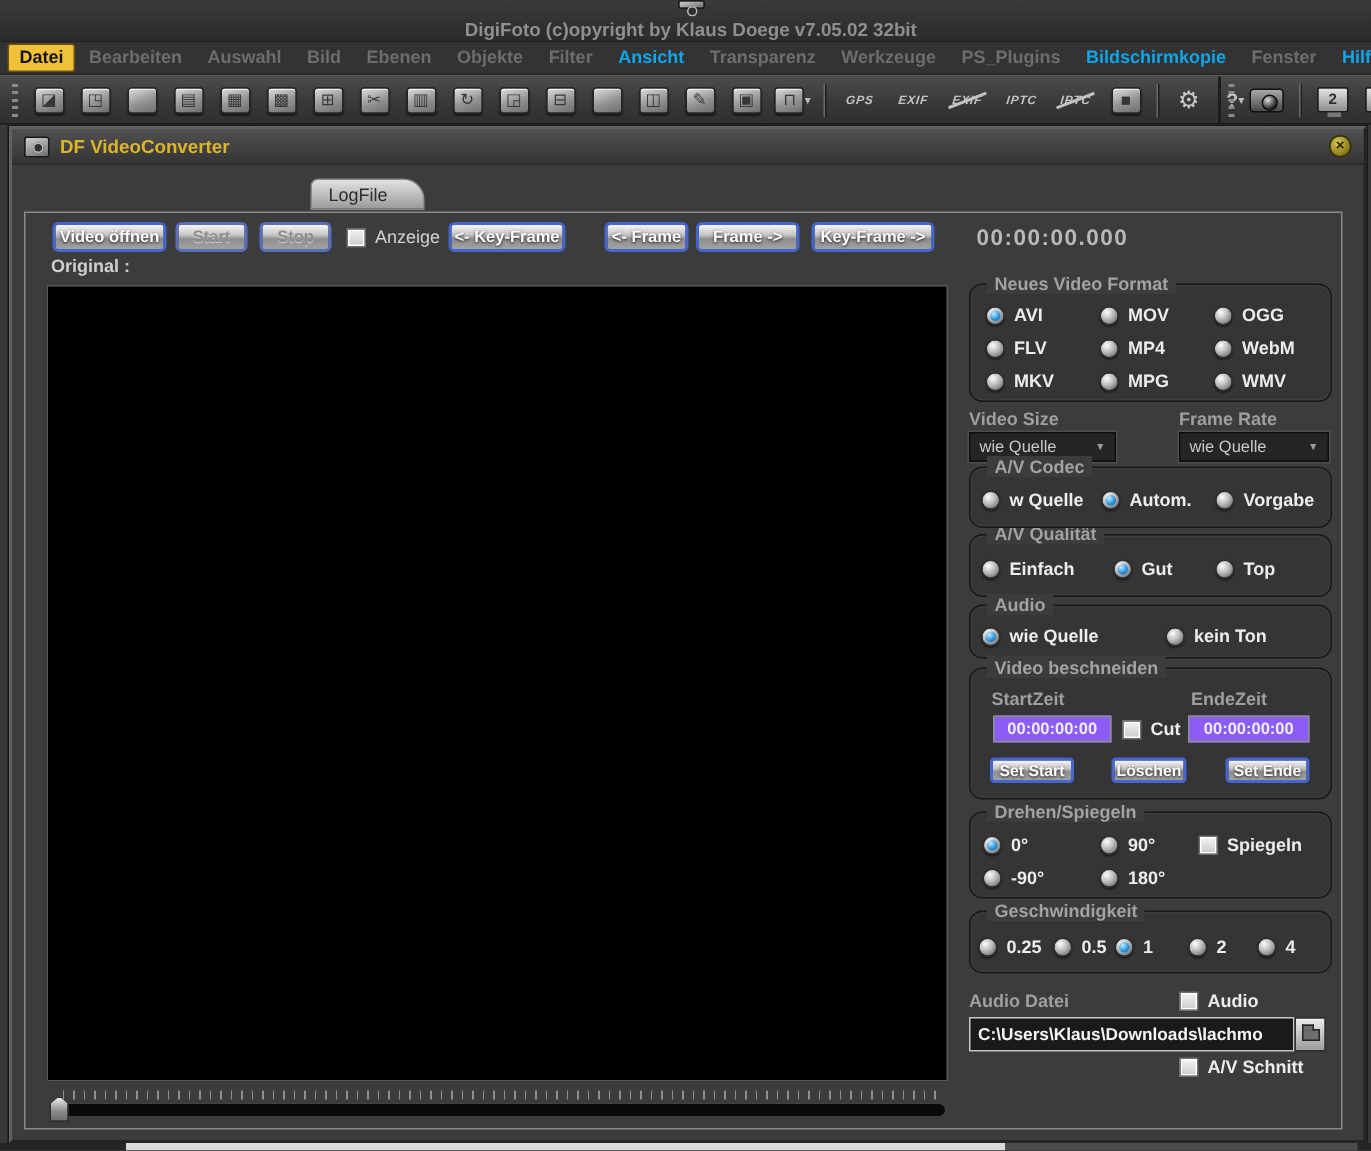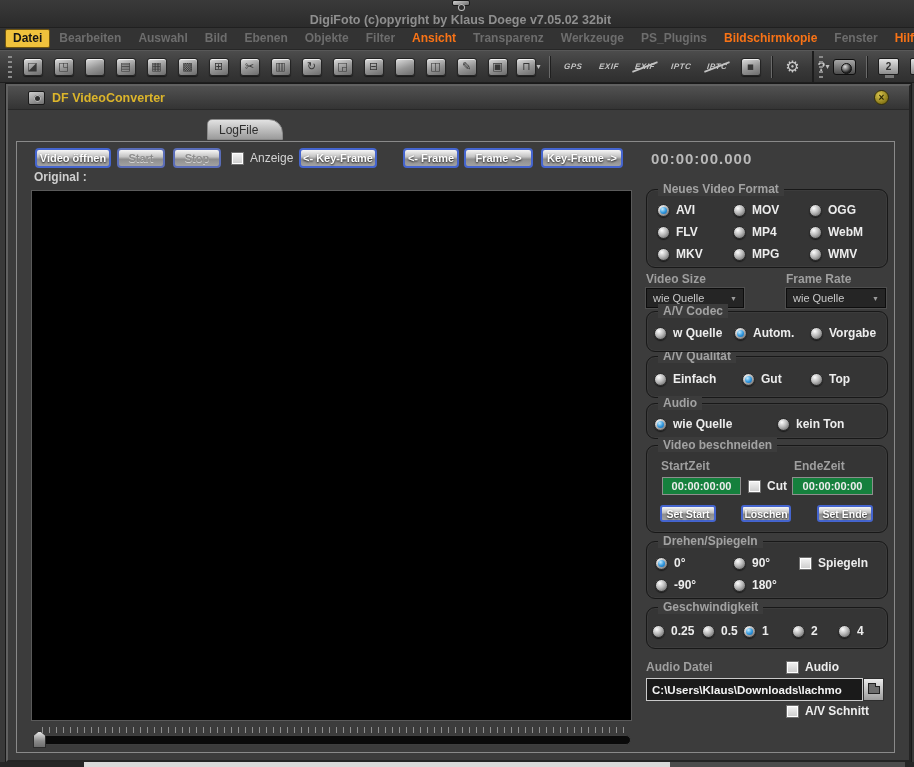--- a/index.html
+++ b/index.html
@@ -19,21 +19,21 @@
   .appicon { width:18px; height:15px; border:1px solid #1a1a1a; border-radius:2px;
     background:linear-gradient(160deg,#cfcfcf,#6f6f6f); position:relative; }
   .appicon::after { content:""; position:absolute; left:5px; top:3px; width:7px; height:7px;
     border-radius:50%; background:#2e2e2e; box-shadow:inset 0 0 0 1px #bdbdbd; }
 
   
   .menubar { left:0; top:28px; width:914px; height:22px; background:#333333;
     display:flex; align-items:center; gap:1px; padding-left:5px;
     font-size:12px; font-weight:bold; border-bottom:1px solid #272727; }
   .mi { padding:2px 8px 3px 8px; color:#6d6d6d; white-space:nowrap; }
-  .mi.lit { color:#f97316; }
+  .mi.lit { color:#0ea5e9; }
   .mi.sel { background:#f0c23c; color:#161616; border:1px solid #6e5410; border-radius:2px; padding:1px 7px 2px 7px; }
 
   
   .toolbar { left:0; top:50px; width:914px; height:33px;
     background:linear-gradient(180deg,#4c4c4c,#393939 55%,#2f2f2f);
     border-top:1px solid #585858; border-bottom:1px solid #1d1d1d;
     display:flex; align-items:center; gap:4px; padding-left:5px; }
   .grip { width:4px; height:22px; margin:0 3px;
     background:repeating-linear-gradient(180deg,#8a8a8a 0 2px,transparent 2px 5px); }
   .tbtn { width:27px; height:27px; display:flex; align-items:center; justify-content:center;
@@ -70,21 +70,21 @@
     background:linear-gradient(180deg,#e4e4e4,#8d8d8d); display:flex; align-items:center; justify-content:center;
     font-size:10px; font-weight:bold; color:#2f2f2f; position:relative; }
   .mon::after { content:""; position:absolute; left:6px; bottom:-4px; width:9px; height:3px; background:#777; }
 
   
   .dialog { left:6px; top:84px; width:905px; height:678px; background:#3c3c3c;
     border:2px solid; border-color:#616161 #242424 #242424 #616161;
     box-shadow:0 0 0 1px #191919; }
   .dlg-title { position:absolute; left:0; top:0; right:0; height:24px;
     background:linear-gradient(180deg,#515151,#343434);
-    border-bottom:1px solid #282828; display:flex; align-items:center; gap:7px; padding:0 20px; }
+    border-bottom:1px solid #282828; display:flex; align-items:center; gap:7px; padding:0 8px; }
   .dlg-title .txt { color:#dcb52b; font-weight:bold; font-size:12.5px; }
   .dlg-close { margin-left:auto; width:15px; height:15px; border-radius:50%;
     background:radial-gradient(circle at 35% 30%,#d9c44d,#8a7a19 70%,#574d0e);
     border:1px solid #35300a; color:#2c2806; font-size:10px; font-weight:bold;
     display:flex; align-items:center; justify-content:center; line-height:1; }
   .dlg-close::before { content:"×"; }
 
   .tab { position:absolute; display:flex; align-items:center; padding-left:11px;
     border-radius:5px 14px 0 0; font-size:12px; }
   .tab.active { left:18px; top:32px; width:184px; height:23px; z-index:3;
@@ -141,21 +141,21 @@
   .cb { width:13px; height:13px; flex:none; border:1px solid #6f6f6f;
     background:linear-gradient(180deg,#f4f4f4,#cbcbcb); box-shadow:inset 0 0 0 1px #ffffff; }
 
   .grid3 { position:absolute; inset:0; display:grid; align-content:start; }
 
   .dd { position:absolute; height:20px; background:#252525; border:1px solid #0d0d0d;
     box-shadow:0 0 0 1px #4e4e4e; color:#c9c9c9; font-size:11px;
     display:flex; align-items:center; padding:0 6px; }
   .dd::after { content:"▼"; margin-left:auto; font-size:7px; color:#9c9c9c; }
 
-  .tin { position:absolute; height:18px; background:#15803d; border:1px solid #8e8e8e;
+  .tin { position:absolute; height:18px; background:#8b5cf6; border:1px solid #8e8e8e;
     color:#ededed; font-weight:bold; font-size:11px;
     display:flex; align-items:center; justify-content:center; }
 
   .fileinput { position:absolute; left:629px; top:536px; width:217px; height:23px;
     background:#1a1a1a; border:1px solid #cacaca; color:#f4f4f4; font-weight:bold; font-size:11.5px;
     display:flex; align-items:center; padding:0 5px; overflow:hidden; white-space:nowrap; }
   .browse { position:absolute; left:846px; top:536px; width:21px; height:23px;
     background:linear-gradient(180deg,#ececec,#9d9d9d); border:1px solid #2e2e2e;
     display:flex; align-items:center; justify-content:center; }
   .folder { width:12px; height:8px; background:#6d6d6d; border:1px solid #222; position:relative; }

